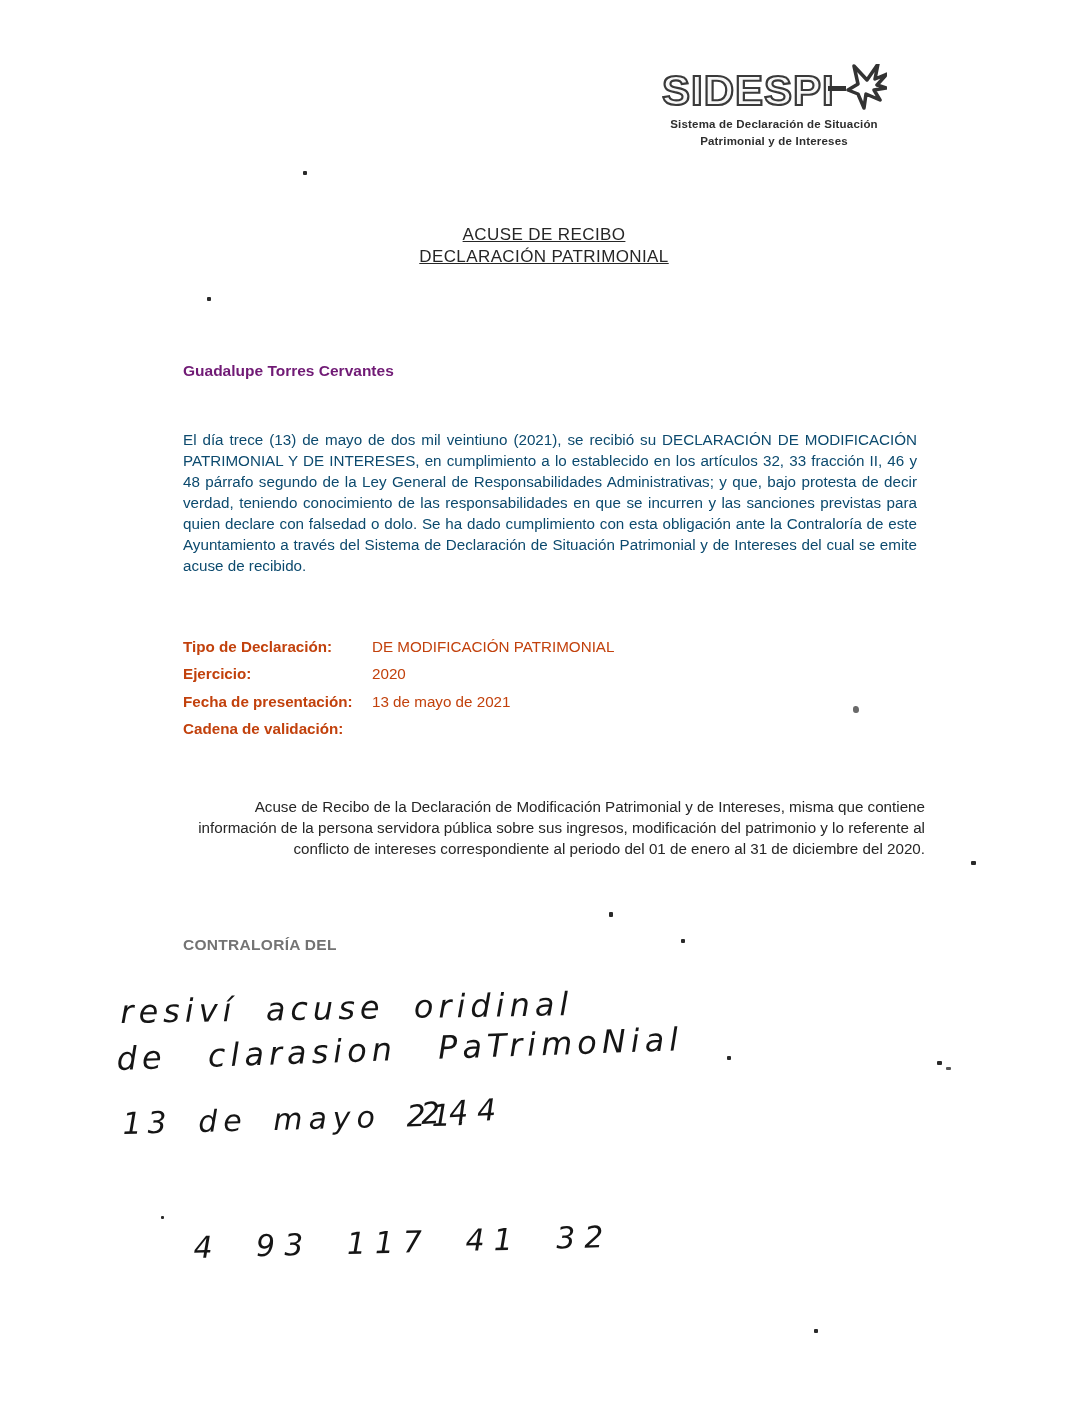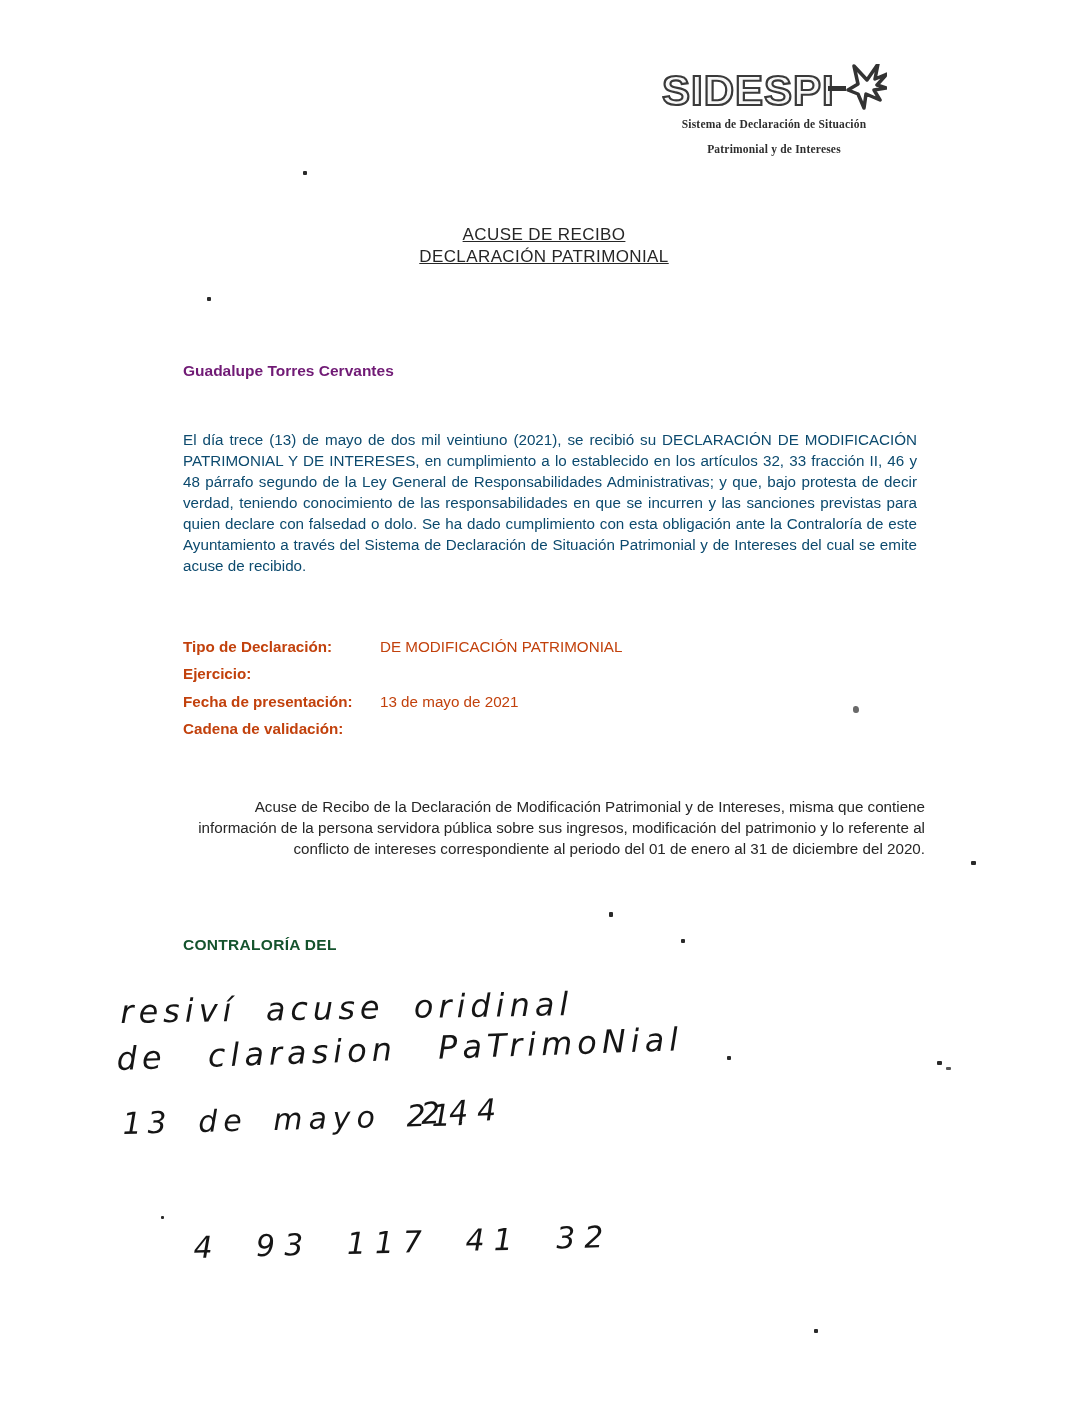--- a/index.html
+++ b/index.html
@@ -4,36 +4,36 @@
 <style>
   html,body{margin:0;padding:0;background:#e8e8e8;}
   .page{
     position:relative;width:1088px;height:1408px;background:#ffffff;
     font-family:"Liberation Sans",sans-serif;color:#222;overflow:hidden;
     margin:0 auto;box-shadow:0 0 4px rgba(0,0,0,.15);
   }
   
   .logo{position:absolute;left:658px;top:64px;width:232px;text-align:center;}
   .logo-row{display:flex;align-items:center;justify-content:center;gap:2px;}
-  .tagline{font-size:11.5px;font-weight:bold;color:#2e2e2e;line-height:12.5px;letter-spacing:0.2px;margin-top:2px;font-family:Liberation Serif, serif;}
+  .tagline{font-size:11.5px;font-weight:bold;color:#2e2e2e;line-height:12.5px;letter-spacing:0.2px;margin-top:2px;}
   
   .doc-title{position:absolute;left:0;top:224px;width:1088px;text-align:center;
     font-size:17px;color:#262626;line-height:22px;letter-spacing:0.4px;text-decoration:underline;}
   
   .name{position:absolute;left:183px;top:362px;font-size:15.5px;font-weight:bold;color:#701a75;}
   .para1{position:absolute;left:183px;top:429px;width:734px;font-size:15.2px;line-height:21px;
     text-align:justify;color:#0c4a6e;}
   .para2{position:absolute;left:183px;top:796px;width:742px;font-size:15.2px;line-height:21px;
     text-align:right;color:#262626;}
   .fields{position:absolute;left:183px;top:638px;width:640px;font-size:15.2px;color:#c2410c;}
   .field-row{display:flex;height:27.3px;align-items:flex-start;}
   .field-label{width:189px;font-weight:bold;flex:0 0 auto;}
-  .field-value{flex:1;margin-left:8px;}
+  .field-value{flex:1;}
   .sign-heading{position:absolute;left:183px;top:936px;font-size:15.5px;font-weight:bold;
-    letter-spacing:0.3px;color:#14532d;}
+    letter-spacing:0.3px;color:#737373;}
   
   .hand{position:absolute;font-family:"DejaVu Sans",sans-serif;font-style:italic;color:#151515;
     white-space:nowrap;transform-origin:left top;}
   .hw1{left:120px;top:993px;font-size:32px;letter-spacing:5px;word-spacing:14px;transform:rotate(-1deg);}
   .hw2{left:116px;top:1040px;font-size:32px;letter-spacing:5px;word-spacing:26px;transform:rotate(-2deg);}
   .hw3{left:122px;top:1106px;font-size:30px;letter-spacing:6px;word-spacing:10px;transform:rotate(-1.5deg);}
   .hw3b{left:420px;top:1096px;font-size:30px;letter-spacing:9px;transform:rotate(-3deg);}
   .hw4{left:193px;top:1230px;font-size:30px;letter-spacing:9px;word-spacing:16px;transform:rotate(-1.5deg);}
   
   .speck{position:absolute;background:#2a2a2a;border-radius:1px;}
@@ -47,39 +47,40 @@
     <div class="logo-row">
       <svg width="225" height="52" viewBox="0 0 225 52">
         <text x="0" y="41" font-family="Liberation Sans, sans-serif" font-size="42" font-weight="bold" letter-spacing="1" fill="#f7f7f7" stroke="#3a3a3a" stroke-width="2.2">SIDESPI</text>
         <rect x="166" y="22" width="18" height="5" fill="#333"></rect>
         <g>
           <path d="M186,26 L196,20 L192,2 L205,16 L216,0 L213,15 L225,10 L215,21 L224,24 L212,26 L218,36 L204,30 L202,44 L196,30 Z" fill="none" stroke="#333" stroke-width="3.5" stroke-linejoin="round"></path>
         </g>
       </svg>
     </div>
     <div class="tagline">Sistema de Declaración de Situación</div>
-    <div class="tagline" style="margin-top:12px;">Patrimonial y de Intereses</div>
+    <div class="tagline" style="margin-top:4px;">Patrimonial y de Intereses</div>
   </div>
 
   <div class="doc-title">
     <div>ACUSE DE RECIBO</div>
     <div>DECLARACIÓN PATRIMONIAL</div>
   </div>
 
   <div class="name">Guadalupe Torres Cervantes</div>
 
   <div class="para1">El día trece (13) de mayo de dos mil veintiuno (2021), se recibió su DECLARACIÓN DE MODIFICACIÓN PATRIMONIAL Y DE INTERESES, en cumplimiento a lo establecido en los artículos 32, 33 fracción II, 46 y 48 párrafo segundo de la Ley General de Responsabilidades Administrativas; y que, bajo protesta de decir verdad, teniendo conocimiento de las responsabilidades en que se incurren y las sanciones previstas para quien declare con falsedad o dolo. Se ha dado cumplimiento con esta obligación ante la Contraloría de este Ayuntamiento a través del Sistema de Declaración de Situación Patrimonial y de Intereses del cual se emite acuse de recibido.</div>
 
   <div class="fields">
     <div class="field-row">
       <span class="field-label">Tipo de Declaración:</span>
       <span class="field-value">DE MODIFICACIÓN PATRIMONIAL</span>
     </div>
     <div class="field-row">
       <span class="field-label">Ejercicio:</span>
+      <span class="field-value">2020</span>
     </div>
     <div class="field-row">
       <span class="field-label">Fecha de presentación:</span>
       <span class="field-value">13 de mayo de 2021</span>
     </div>
     <div class="field-row">
       <span class="field-label">Cadena de validación:</span>
       <span class="field-value"></span>
     </div>
   </div>

